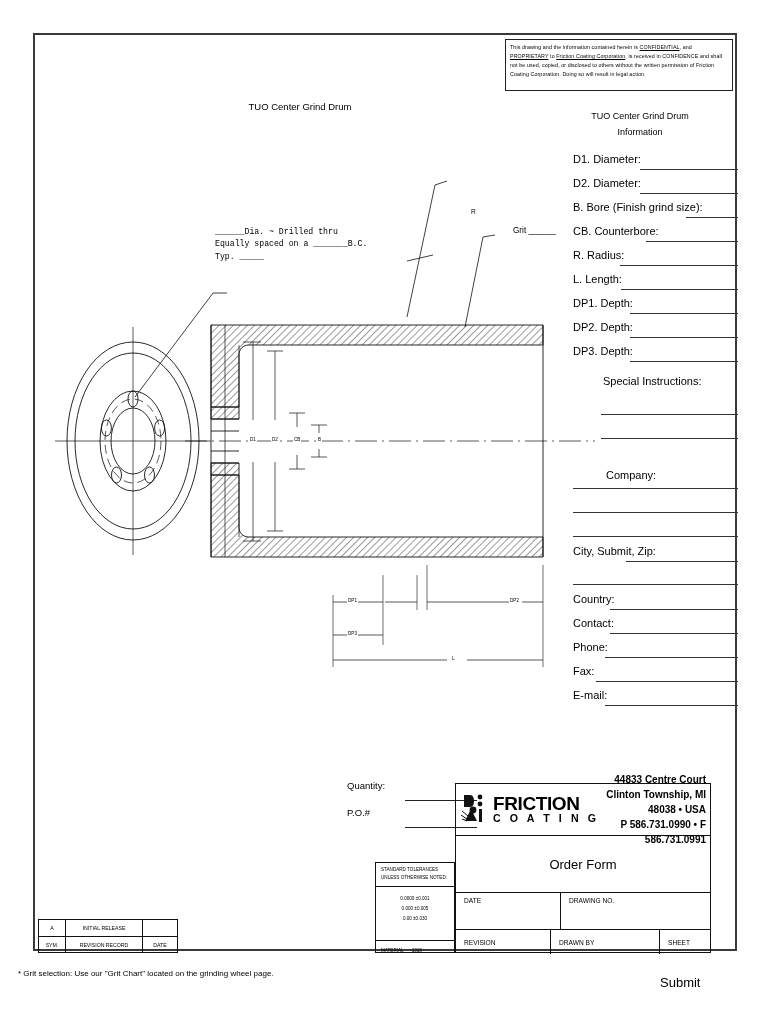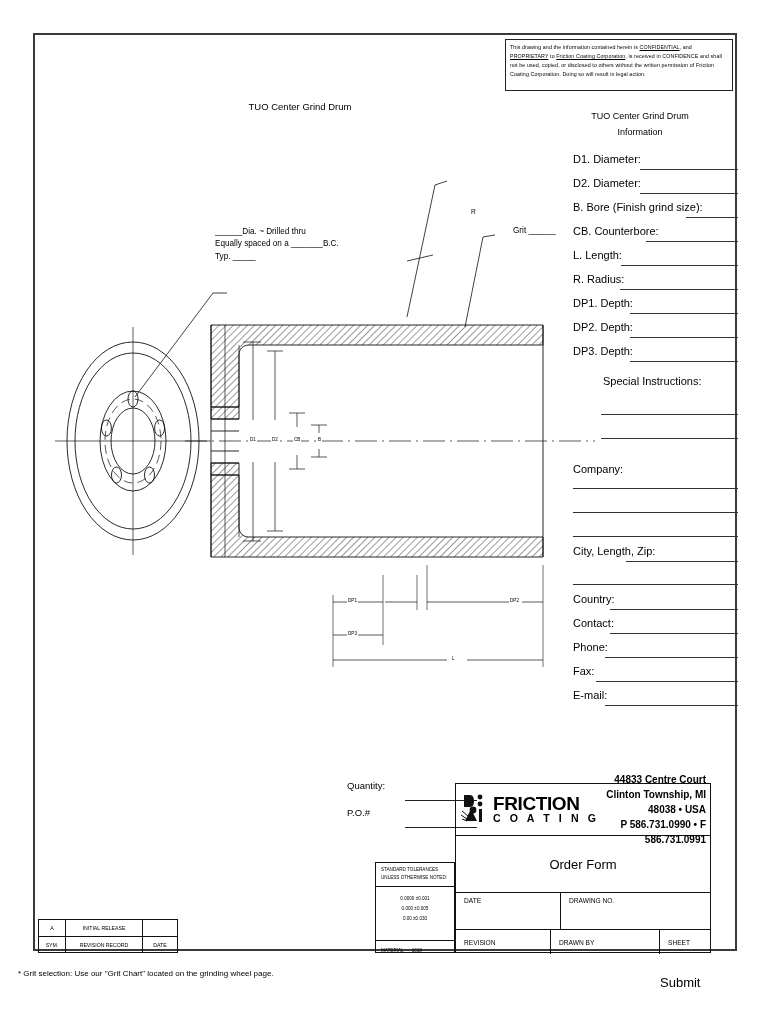--- a/index.html
+++ b/index.html
@@ -25,21 +25,21 @@
   .fields{position:absolute;left:538px;top:118px;width:165px;font-size:11px;}
   .fld{position:relative;height:24px;}
   .fld .lab{position:absolute;left:0;top:0;white-space:nowrap;}
   .fld .ln{position:absolute;bottom:7px;right:0;border-bottom:1.1px solid #333;}
   .fld.blankline{height:24px;}
   .fld.blankline .ln{left:28px;right:0;bottom:8px;}
   .fld.wideline .ln{left:0;right:0;bottom:8px;}
   .sp-head{height:30px;}
   .sp-head .lab{left:30px;top:6px;}
   .grp-lab{height:26px;}
-  .grp-lab .lab{top:16px;}
+  .grp-lab .lab{top:22px;margin-left:33px;}
 
   
   .qty{position:absolute;left:312px;top:745px;width:130px;font-size:9.5px;}
   .qty .row{position:relative;height:27px;text-align:right;}
   .qty .row .lab{position:absolute;left:0;top:0;}
   .qty .row .ln{position:absolute;right:0;bottom:6px;width:72px;border-bottom:1.2px solid #222;}
 
   
   .tblock{position:absolute;left:420px;top:748px;width:256px;height:170px;
           border:1.4px solid #111;box-sizing:border-box;}
@@ -76,21 +76,21 @@
   .rev .r{height:50%;display:flex;align-items:center;}
   .rev .r.top{border-bottom:1px solid #111;}
   .rev .c1{width:26px;border-right:1px solid #111;height:100%;display:flex;
            align-items:center;justify-content:center;}
   .rev .c2{flex:1;border-right:1px solid #111;height:100%;display:flex;
            align-items:center;justify-content:center;}
   .rev .c3{width:34px;height:100%;display:flex;align-items:center;justify-content:center;}
 
   
   .note-hole{position:absolute;left:180px;top:191px;font-size:8.2px;line-height:1.52;
-             white-space:nowrap;}
+             white-space:nowrap;font-family:Liberation Mono, monospace;}
   .lbl-R{position:absolute;left:436px;top:173px;font-size:6.6px;}
   .lbl-grit{position:absolute;left:478px;top:191px;font-size:8.2px;white-space:nowrap;}
   .dimlab{position:absolute;font-size:4.6px;background:#fff;padding:0 1px;}
 
   
   .footnote{position:absolute;left:18px;top:969px;font-size:8px;}
   .submit{position:absolute;left:660px;top:975px;font-size:13px;
           background:none;border:none;padding:0;font-family:inherit;color:#000;
           cursor:pointer;}
 
@@ -242,28 +242,28 @@
     </div>
     <div class="fld">
       <span class="lab">B. Bore (Finish grind size):</span>
       <span class="ln" style="width:52px;"></span>
     </div>
     <div class="fld">
       <span class="lab">CB. Counterbore:</span>
       <span class="ln" style="width:92px;"></span>
     </div>
     <div class="fld">
+      <span class="lab">R. Radius:</span>
+      <span class="ln" style="width:118px;"></span>
+    </div>
+    <div class="fld">
       <span class="lab">L. Length:</span>
       <span class="ln" style="width:117px;"></span>
     </div>
     <div class="fld">
-      <span class="lab">R. Radius:</span>
-      <span class="ln" style="width:118px;"></span>
-    </div>
-    <div class="fld">
       <span class="lab">DP1. Depth:</span>
       <span class="ln" style="width:108px;"></span>
     </div>
     <div class="fld">
       <span class="lab">DP2. Depth:</span>
       <span class="ln" style="width:108px;"></span>
     </div>
     <div class="fld">
       <span class="lab">DP3. Depth:</span>
       <span class="ln" style="width:108px;"></span>
@@ -287,21 +287,21 @@
     </div>
 
     <div class="fld wideline">
       <span class="ln"></span>
     </div>
     <div class="fld wideline">
       <span class="ln"></span>
     </div>
 
     <div class="fld">
-      <span class="lab">City, Length, Zip:</span>
+      <span class="lab">City, Submit, Zip:</span>
       <span class="ln" style="width:112px;"></span>
     </div>
     <div class="fld wideline">
       <span class="ln"></span>
     </div>
 
     <div class="fld">
       <span class="lab">Country:</span>
       <span class="ln" style="width:128px;"></span>
     </div>

